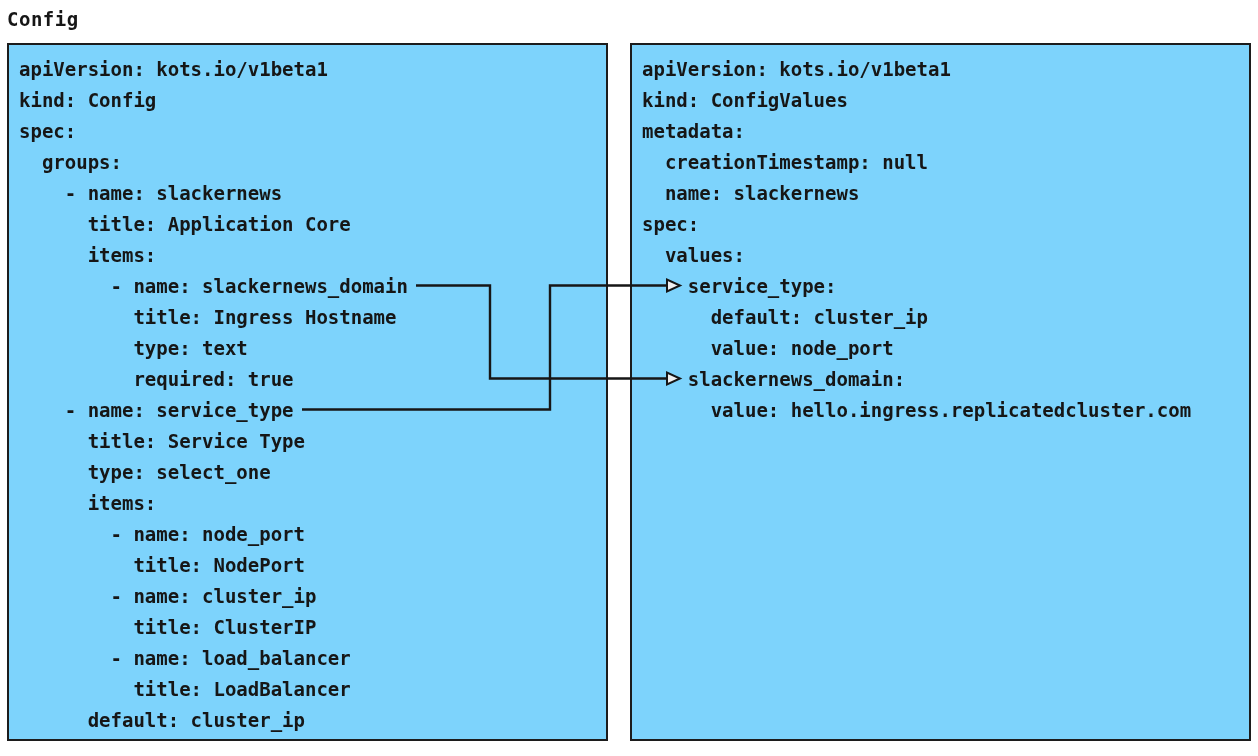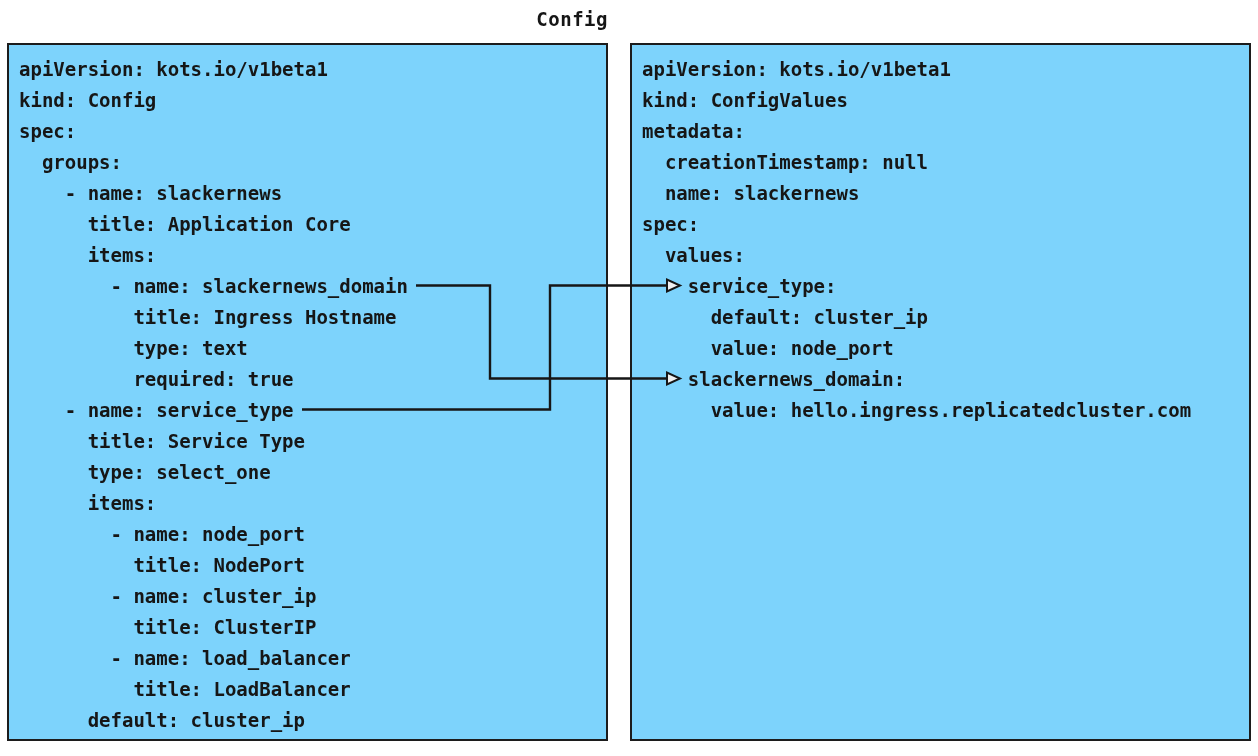--- a/index.html
+++ b/index.html
@@ -13,21 +13,21 @@
   }
   .stage {
     position: relative;
     width: 1258px;
     height: 756px;
     background: #ffffff;
   }
   .panel-title {
     position: absolute;
     top: 8px;
-    text-align: right;
+    text-align: left;
     font-weight: bold;
     font-size: 19px;
     color: #161616;
     letter-spacing: 0.5px;
   }
   #config-title { left: 7px; width: 601px; }
   #configvalues-title { left: 630px; width: 621px; }
   .panel {
     position: absolute;
     top: 43px;

